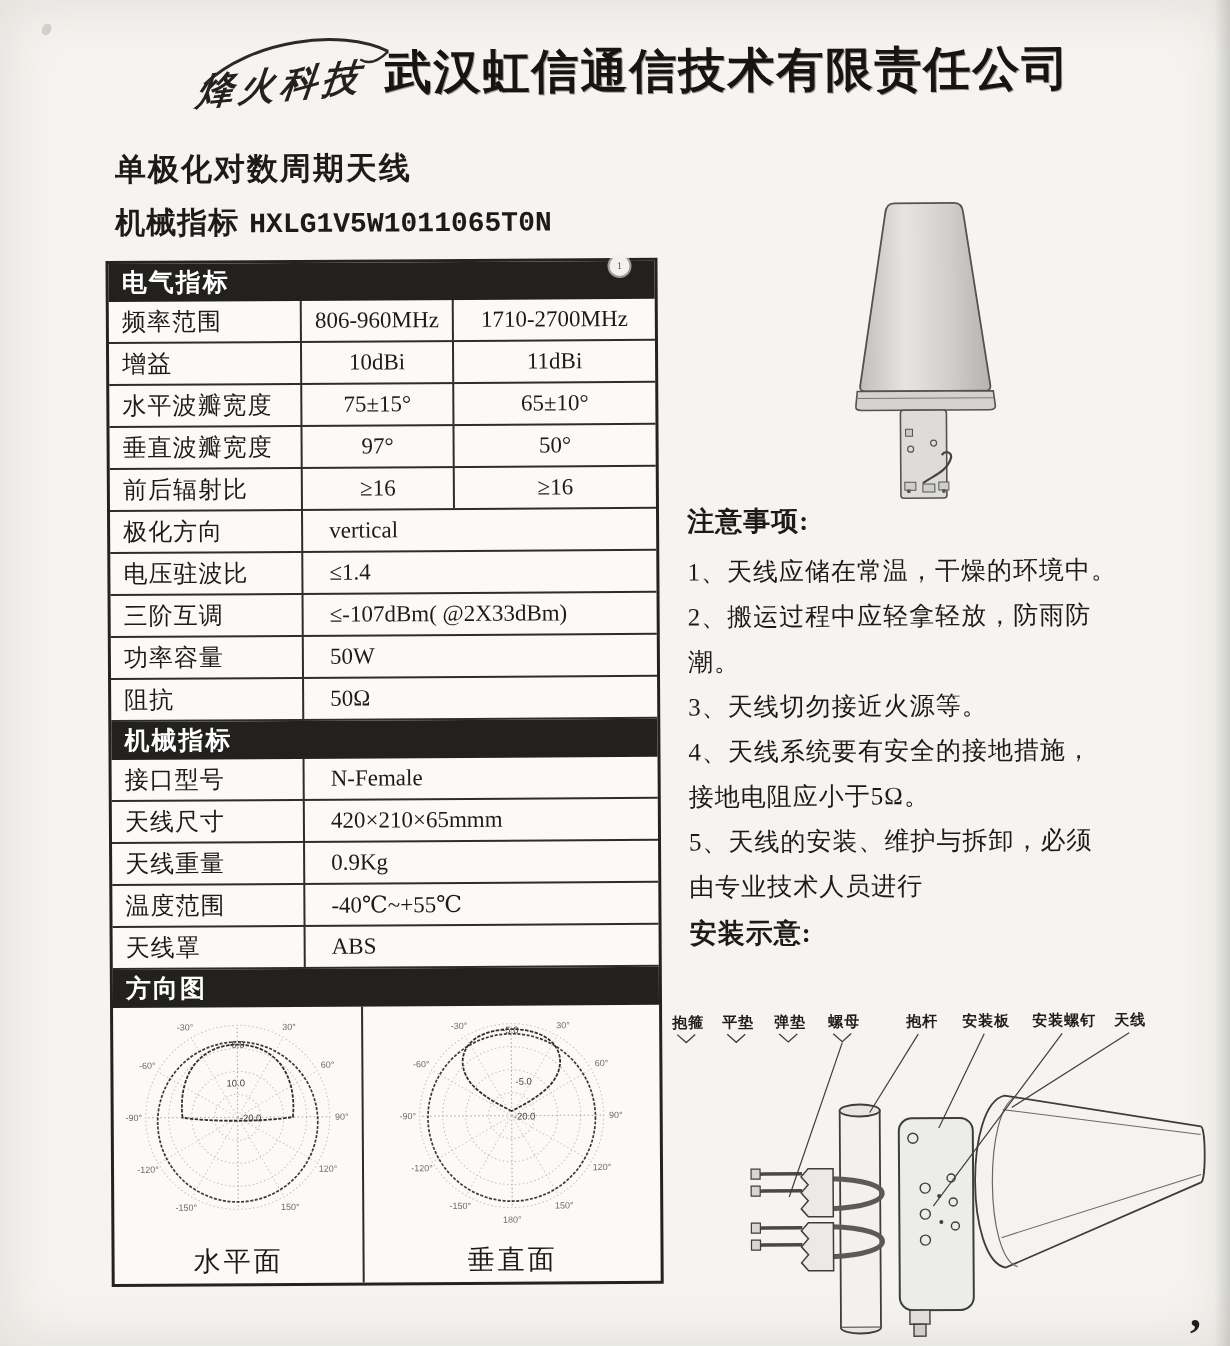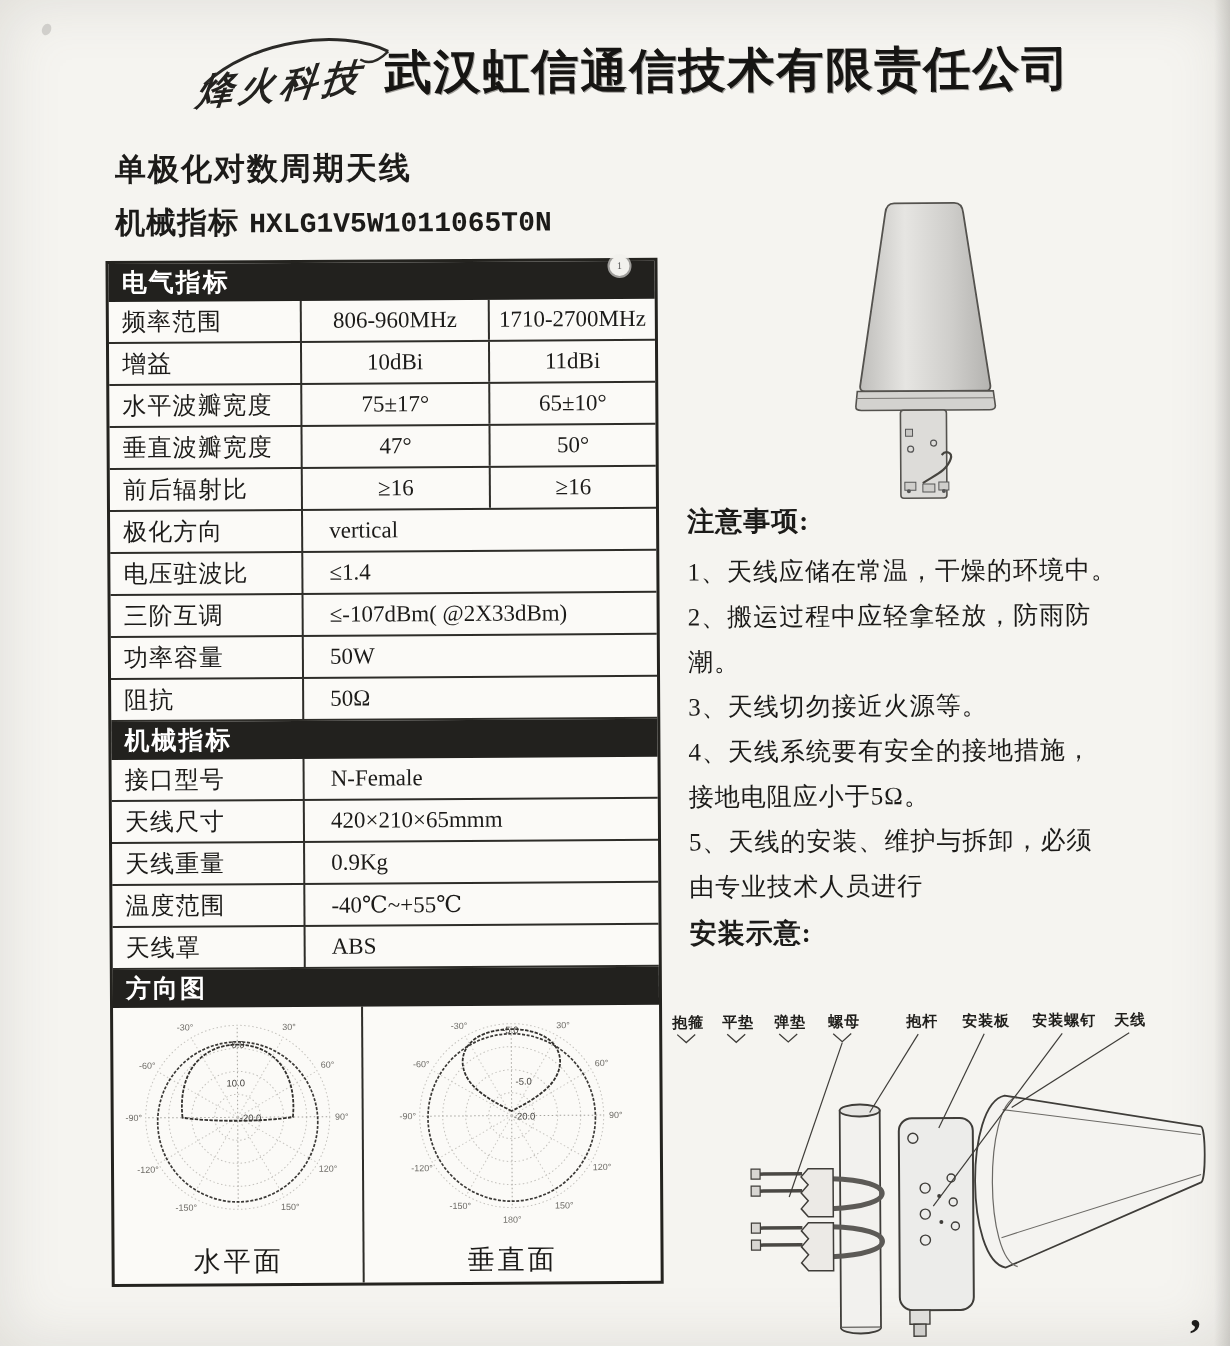--- a/index.html
+++ b/index.html
@@ -30,21 +30,21 @@
   
   .spec-table{ position:absolute; left:108px; top:258px; width:552px;
     border:3px solid #24231f; background:#fbfaf7; box-sizing:border-box;}
   .sec-bar{ height:38px; background:#22211e; color:#fff; font-weight:700; font-size:25px;
     line-height:38px; padding-left:13px; letter-spacing:2px; box-sizing:border-box;}
   .t-row{ display:flex; height:42px; border-bottom:2px solid #2e2d29; box-sizing:border-box;}
   .t-row:last-of-type{}
   .t-label{ width:193px; border-right:2px solid #2e2d29; font-size:24px; letter-spacing:1px;
     display:flex; align-items:center; padding-left:13px; box-sizing:border-box;}
   .t-val{ display:flex; align-items:center; font-size:23px; box-sizing:border-box;}
-  .t-val.c2{ width:188px; border-right:2px solid #2e2d29; justify-content:center;}
+  .t-val.c2{ width:152px; border-right:2px solid #2e2d29; justify-content:center;}
   .t-val.c3{ flex:1; justify-content:center;}
   .t-val.spanv{ flex:1; padding-left:26px;}
   .pattern-panel{ display:flex; height:276px;}
   .pattern-cell{ position:relative; box-sizing:border-box;}
   .pattern-cell.left{ width:250px; border-right:2px solid #2e2d29;}
   .pattern-cell.right{ flex:1;}
   .polar-wrap{ position:absolute; top:0; left:50%; transform:translateX(-50%);}
   .pattern-caption{ position:absolute; bottom:4px; width:100%; text-align:center;
     font-size:27px; letter-spacing:3px;}
 
@@ -92,26 +92,26 @@
           <div class="t-val c2">806-960MHz</div>
           <div class="t-val c3">1710-2700MHz</div>
         </div>
         <div class="t-row">
           <div class="t-label">增益</div>
           <div class="t-val c2">10dBi</div>
           <div class="t-val c3">11dBi</div>
         </div>
         <div class="t-row">
           <div class="t-label">水平波瓣宽度</div>
-          <div class="t-val c2">75±17°</div>
+          <div class="t-val c2">75±15°</div>
           <div class="t-val c3">65±10°</div>
         </div>
         <div class="t-row">
           <div class="t-label">垂直波瓣宽度</div>
-          <div class="t-val c2">47°</div>
+          <div class="t-val c2">97°</div>
           <div class="t-val c3">50°</div>
         </div>
         <div class="t-row">
           <div class="t-label">前后辐射比</div>
           <div class="t-val c2">≥16</div>
           <div class="t-val c3">≥16</div>
         </div>
         <div class="t-row">
           <div class="t-label">极化方向</div>
           <div class="t-val spanv">vertical</div>

